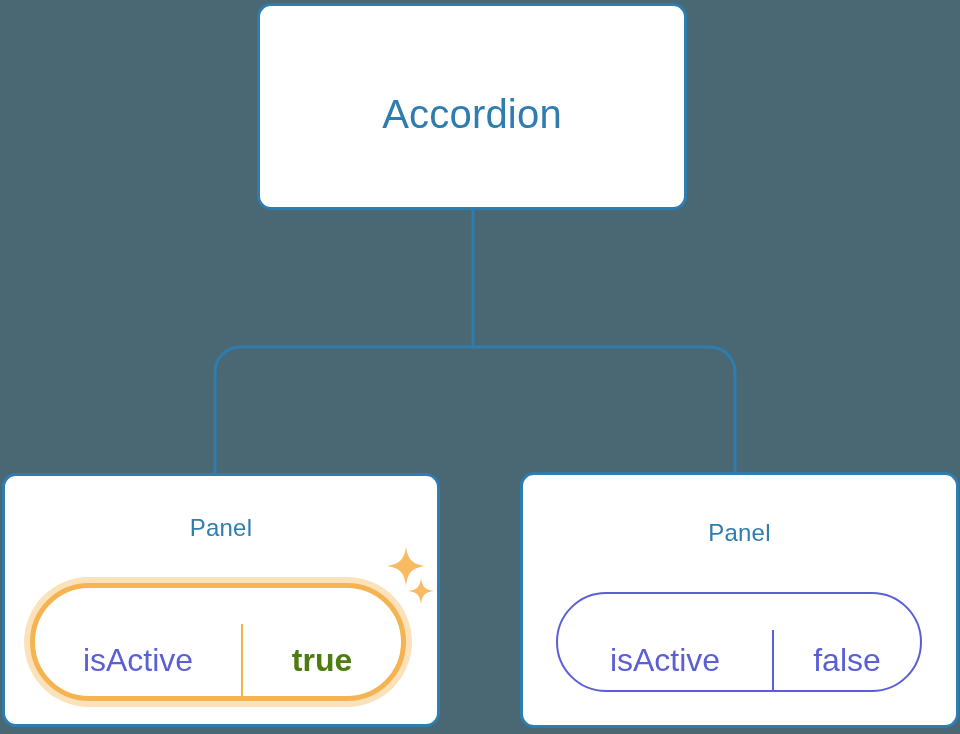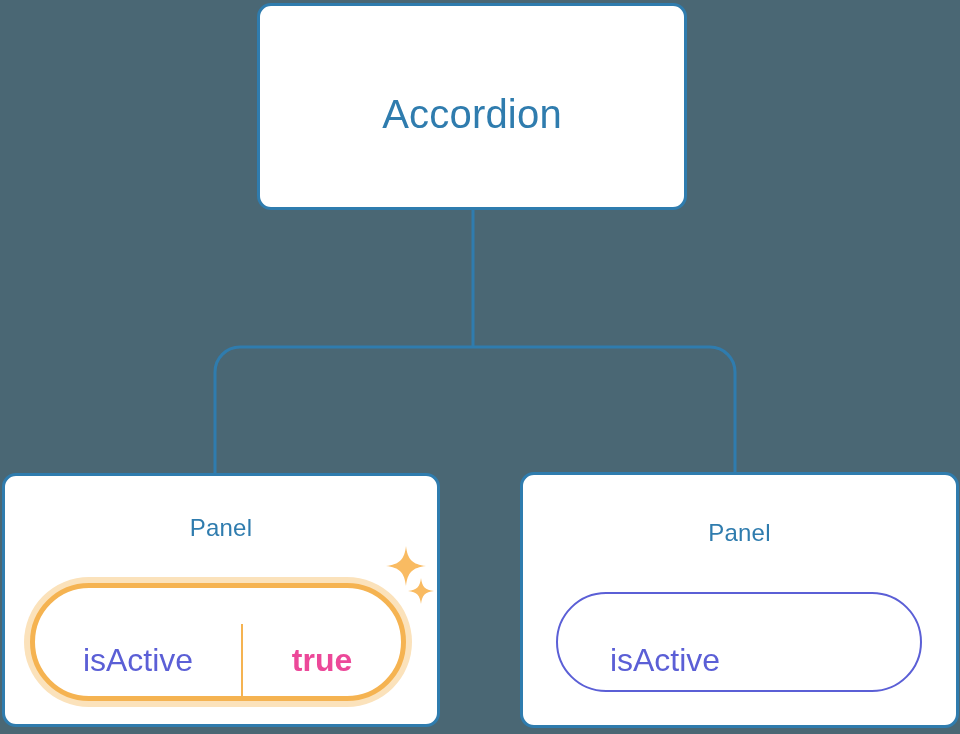--- a/index.html
+++ b/index.html
@@ -142,21 +142,21 @@
     border: 5px solid #f5b351;
     border-radius: 999px;
     box-shadow: 0 0 0 6px #fbe2bb;
   }
   .pill.highlight .pill-key {
     color: #5b5fd6;
     font-size: 32px;
     font-weight: 400;
   }
   .pill.highlight .pill-val {
-    color: #ec4899;
+    color: #4d7c0f;
     font-size: 32px;
     font-weight: 700;
     border-left: 2px solid #f5b351;
   }
 
   
   #pill-left {
     left: 30px;
     top: 583px;
     width: 376px;
@@ -218,16 +218,17 @@
     <path d="M50 0 C54 34 66 46 100 50 C66 54 54 66 50 100 C46 66 34 54 0 50 C34 46 46 34 50 0 Z" fill="#f9bb62"></path>
   </svg>
 
   <div class="node" id="node-panel-right">
     <div class="node-title panel-title">Panel</div>
   </div>
 
   <div class="pill-wrap" id="pill-right">
     <div class="pill plain">
       <div class="pill-key">isActive</div>
+      <div class="pill-val">false</div>
     </div>
   </div>
 
 </div>
 
 </body></html>

